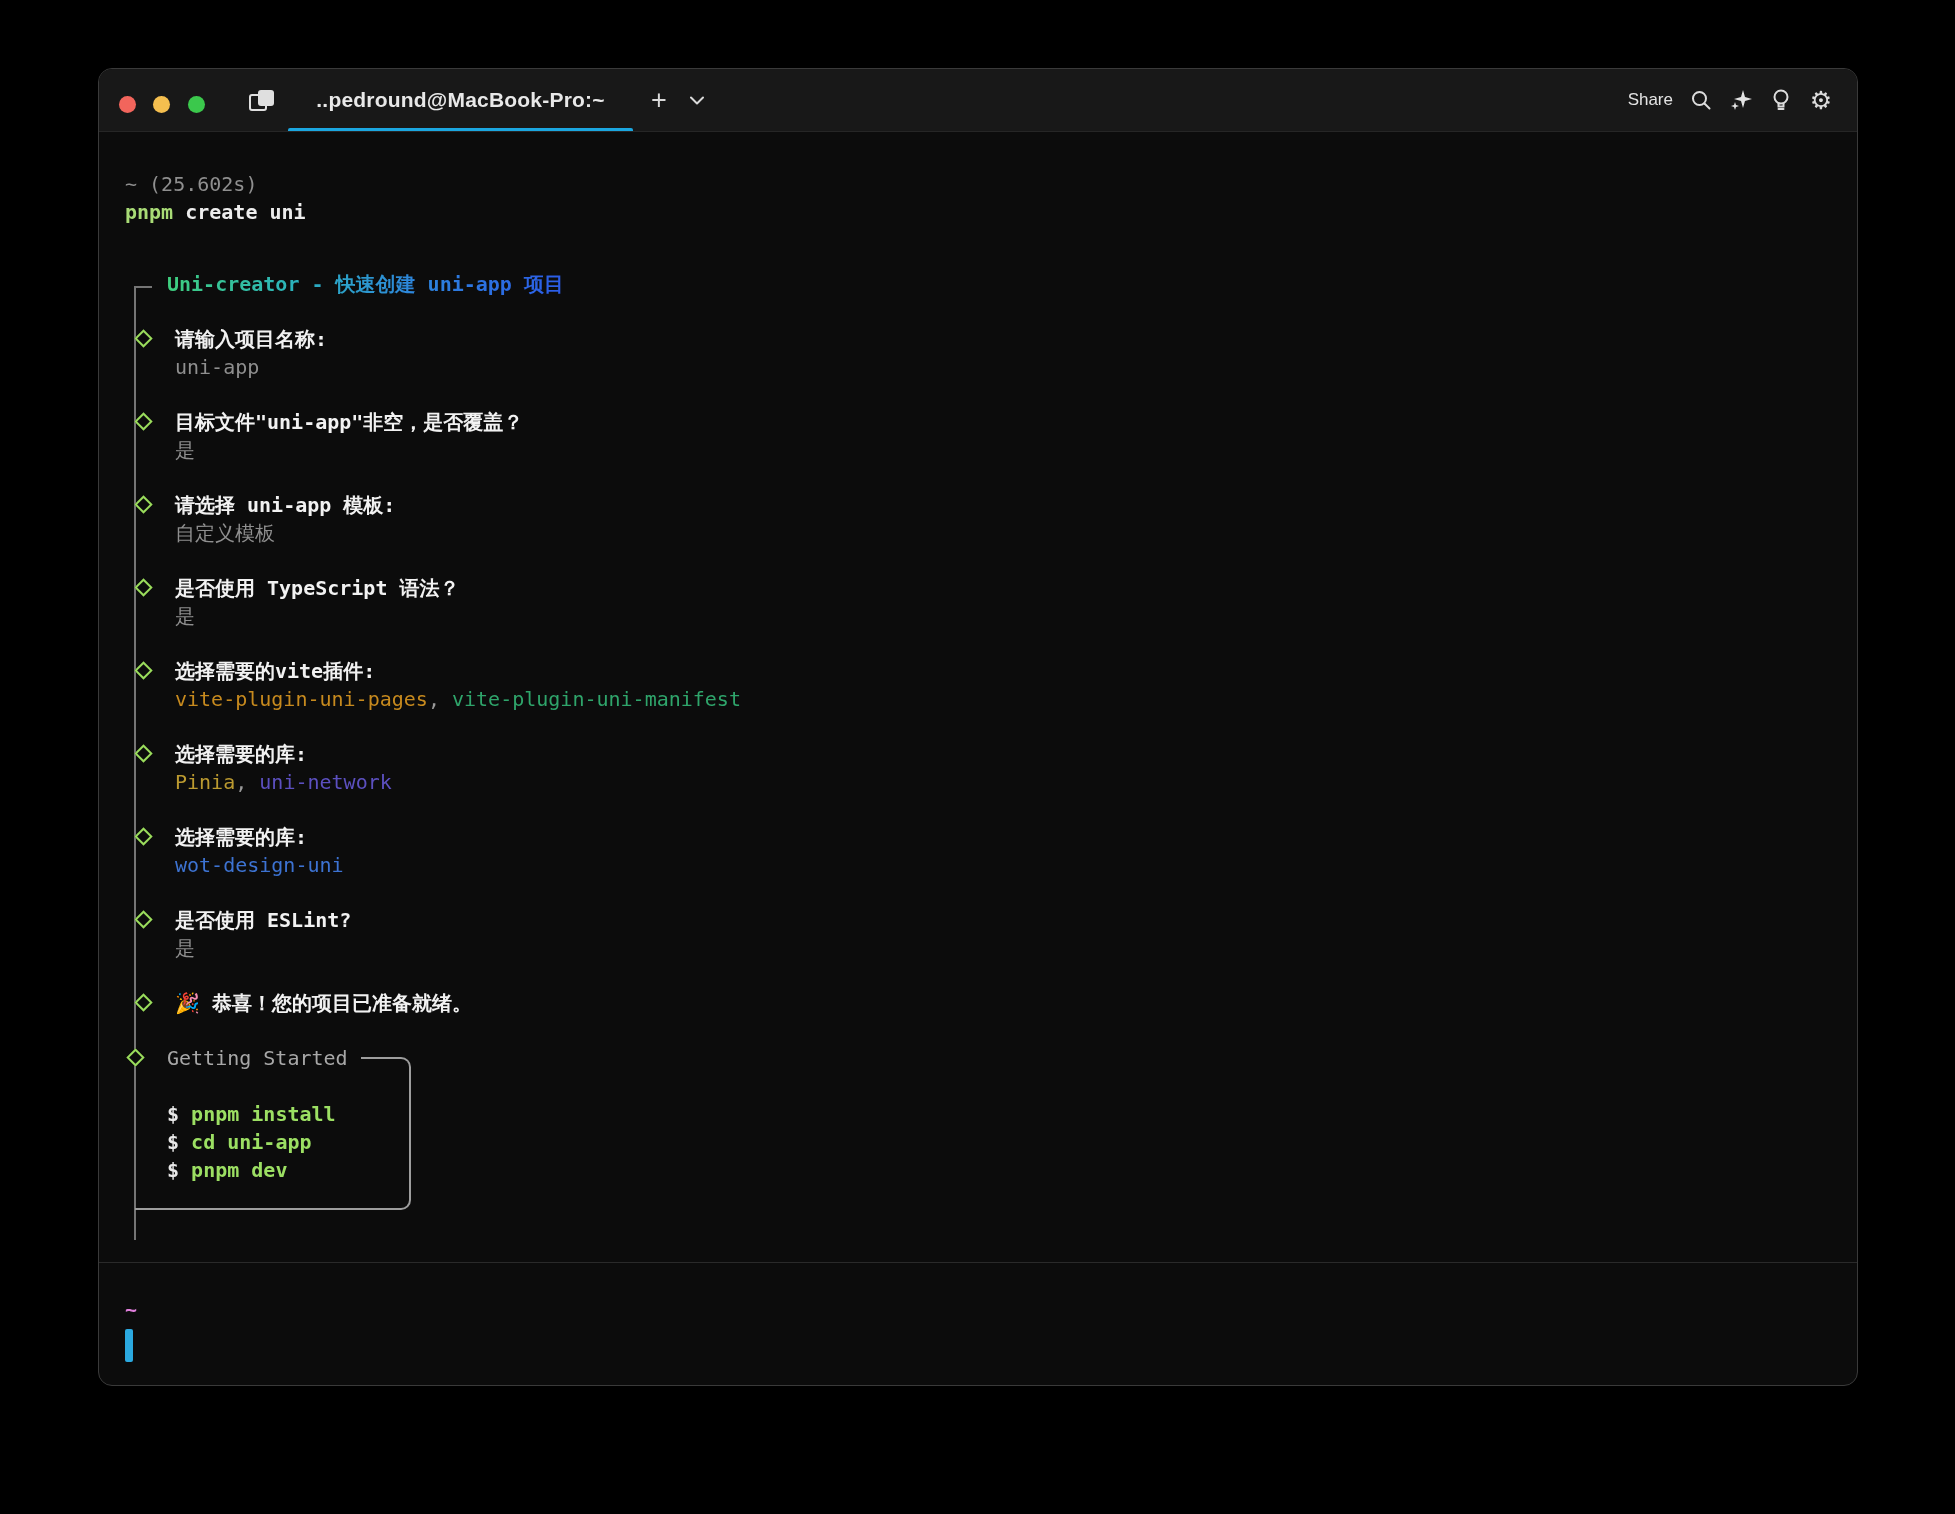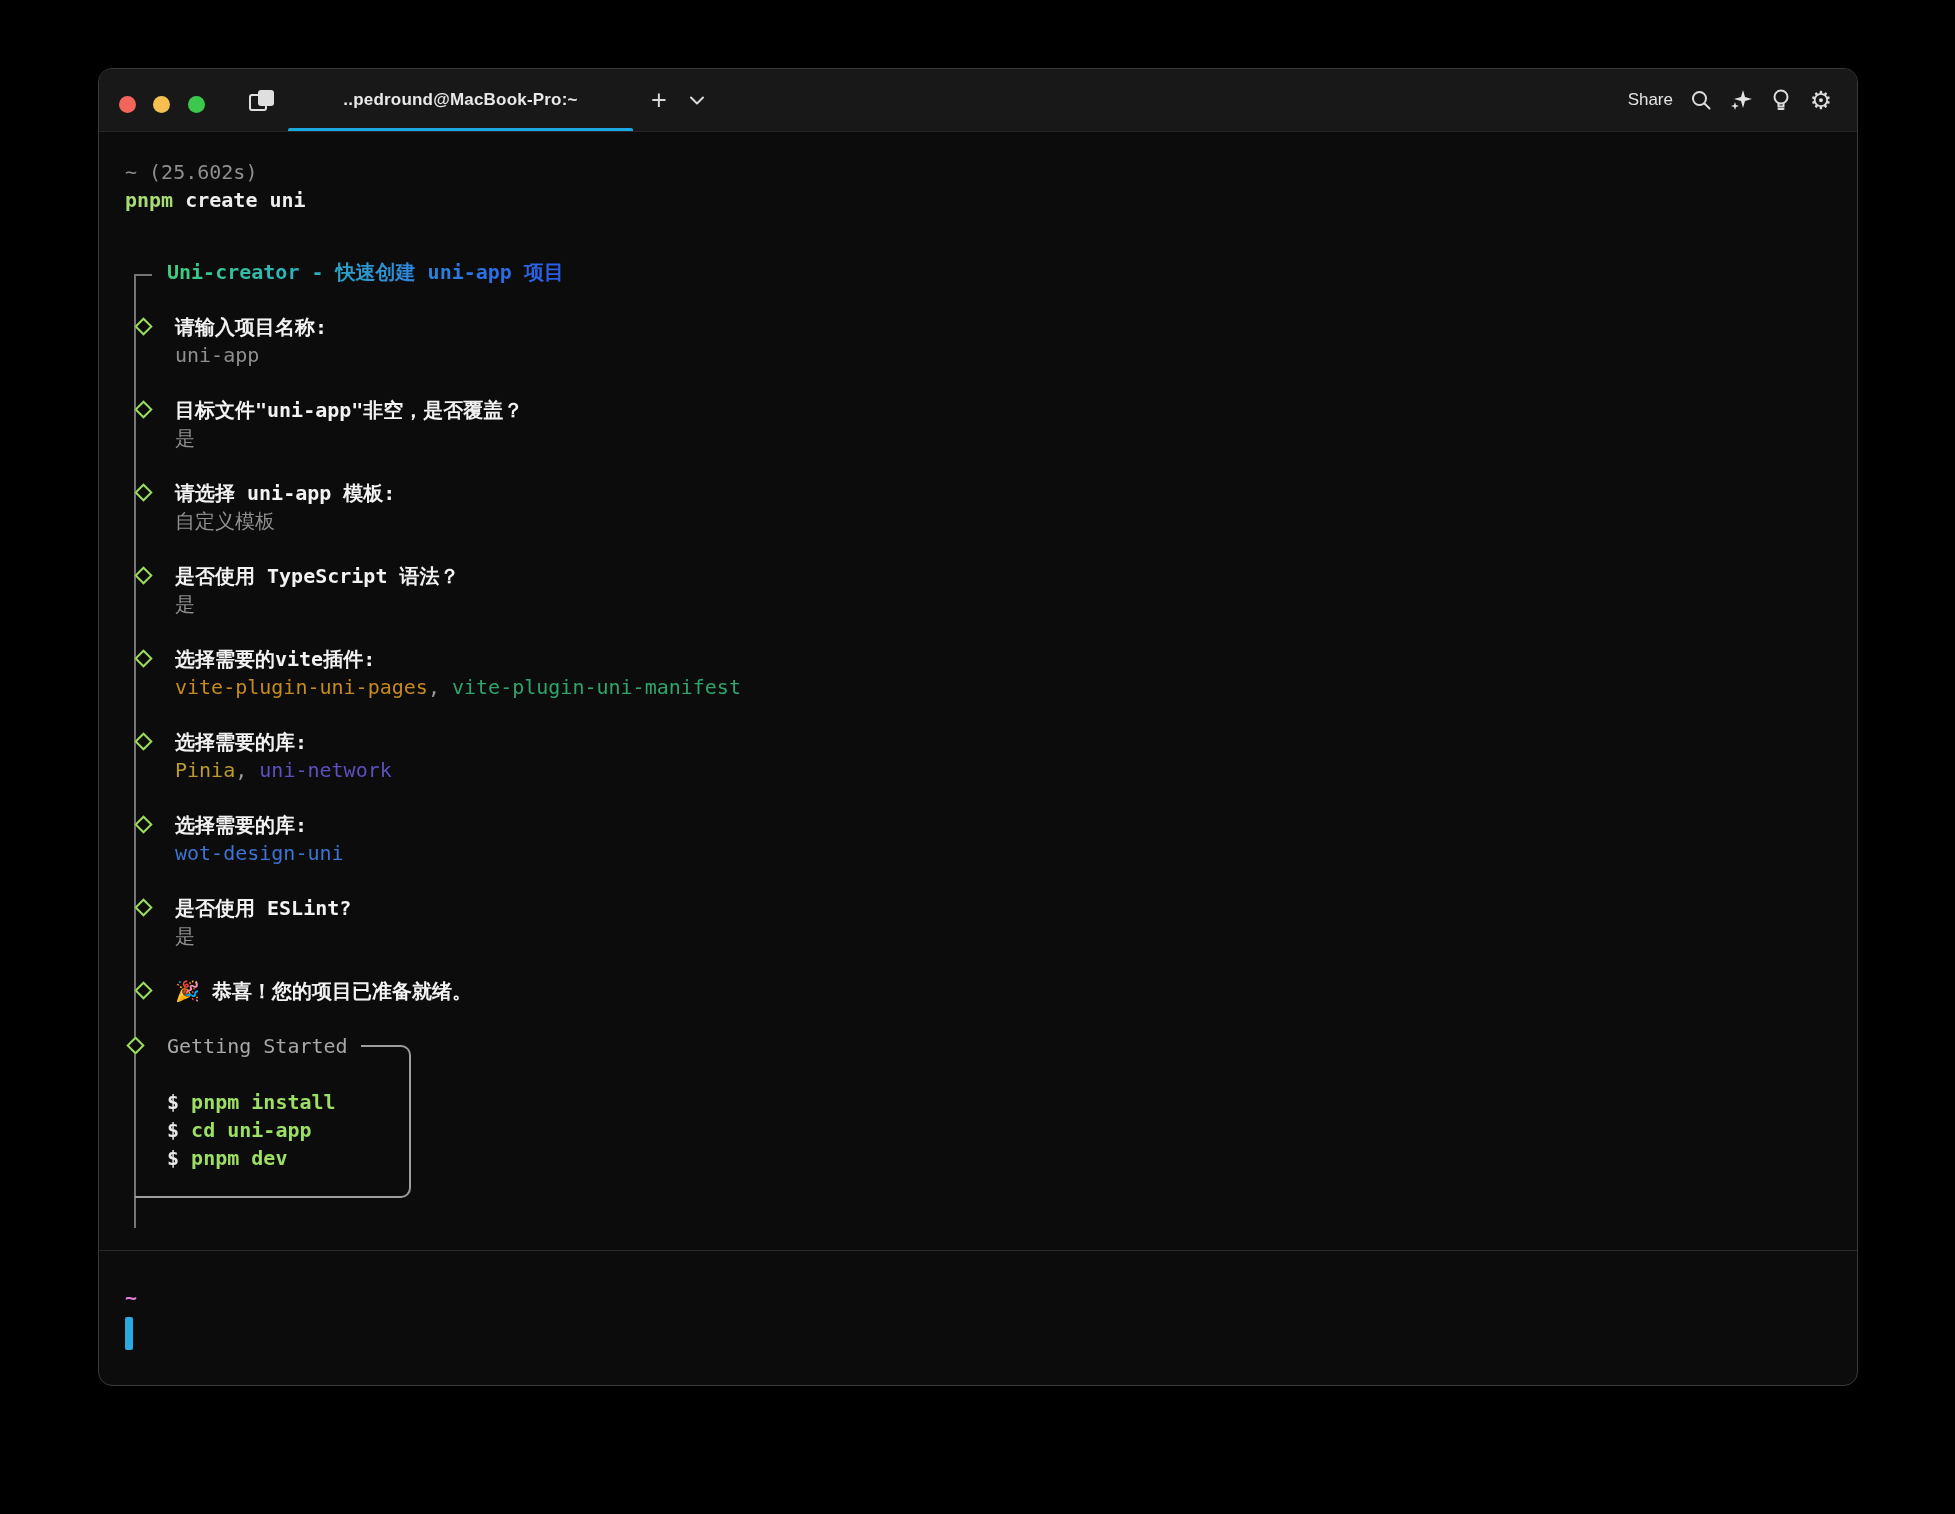--- a/index.html
+++ b/index.html
@@ -25,40 +25,40 @@
   .tab-stack-icon .back {
     position:absolute; left:0; top:4px; width:14px; height:13px;
     border:2px solid #DFDFDF; border-radius:3px; background:var(--titlebar_bg);
   }
   .tab-stack-icon .front {
     position:absolute; left:9px; top:0; width:16px; height:16px;
     background:#DFDFDF; border-radius:3px;
   }
   .tab { position:absolute; left:189px; top:0; width:345px; height:62px;
          display:flex; align-items:center; justify-content:center; }
-  .tab-title { color:#E8E8E8; font-size:17px; font-weight:700; letter-spacing:.2px; }
+  .tab-title { color:#E8E8E8; font-size:21px; font-weight:700; letter-spacing:.2px; }
   .tab-underline { position:absolute; left:0; right:0; bottom:0; height:3px;
                    background:var(--tab_accent); border-radius:2px 2px 0 0; }
   .newtab { position:absolute; left:544px; top:0; height:62px; width:32px;
             display:flex; align-items:center; justify-content:center;
             color:#D9D9D9; font-size:27px; font-weight:300; }
   .tab-chevron { position:absolute; left:586px; top:0; height:62px; width:24px;
                  display:flex; align-items:center; justify-content:center; }
   .tb-right { position:absolute; right:24px; top:0; height:62px;
               display:flex; align-items:center; gap:16px; }
   .share { color:#E3E3E3; font-size:17px; }
   .tb-icon { display:flex; align-items:center; justify-content:center; width:24px; height:24px; }
   .gear-glyph { font-family:"DejaVu Sans", sans-serif; font-size:25px; color:#DCDCDC; line-height:1; }
   
   .term {
     padding:26px 26px 0 26px;
     font-family:"DejaVu Sans Mono", monospace;
     font-size:20px; line-height:28px; color:var(--text_white);
   }
-  .prompt-line { color:var(--text_gray); }
+  .prompt-line { color:var(--text_gray);margin-top:12px; }
   .cmdline { font-weight:700; }
   .cmdline .prog { color:var(--pnpm_green); margin-right:12px; }
   .wizard { position:relative; margin-top:44px; padding-left:42px; padding-bottom:26px; }
   .rail { position:absolute; left:9px; top:16px; bottom:0; width:2px; background:var(--rail_gray); }
   .rail-corner { position:absolute; left:9px; top:16px; width:18px; height:2px; background:var(--rail_gray); }
   .wizard-header {
     display:inline-block; font-weight:700;
     background:linear-gradient(90deg,#3FCF7E 0%,#2BB3BC 32%,#2D86DC 62%,#2B5BE8 100%);
     -webkit-background-clip:text; background-clip:text; color:transparent;
   }

